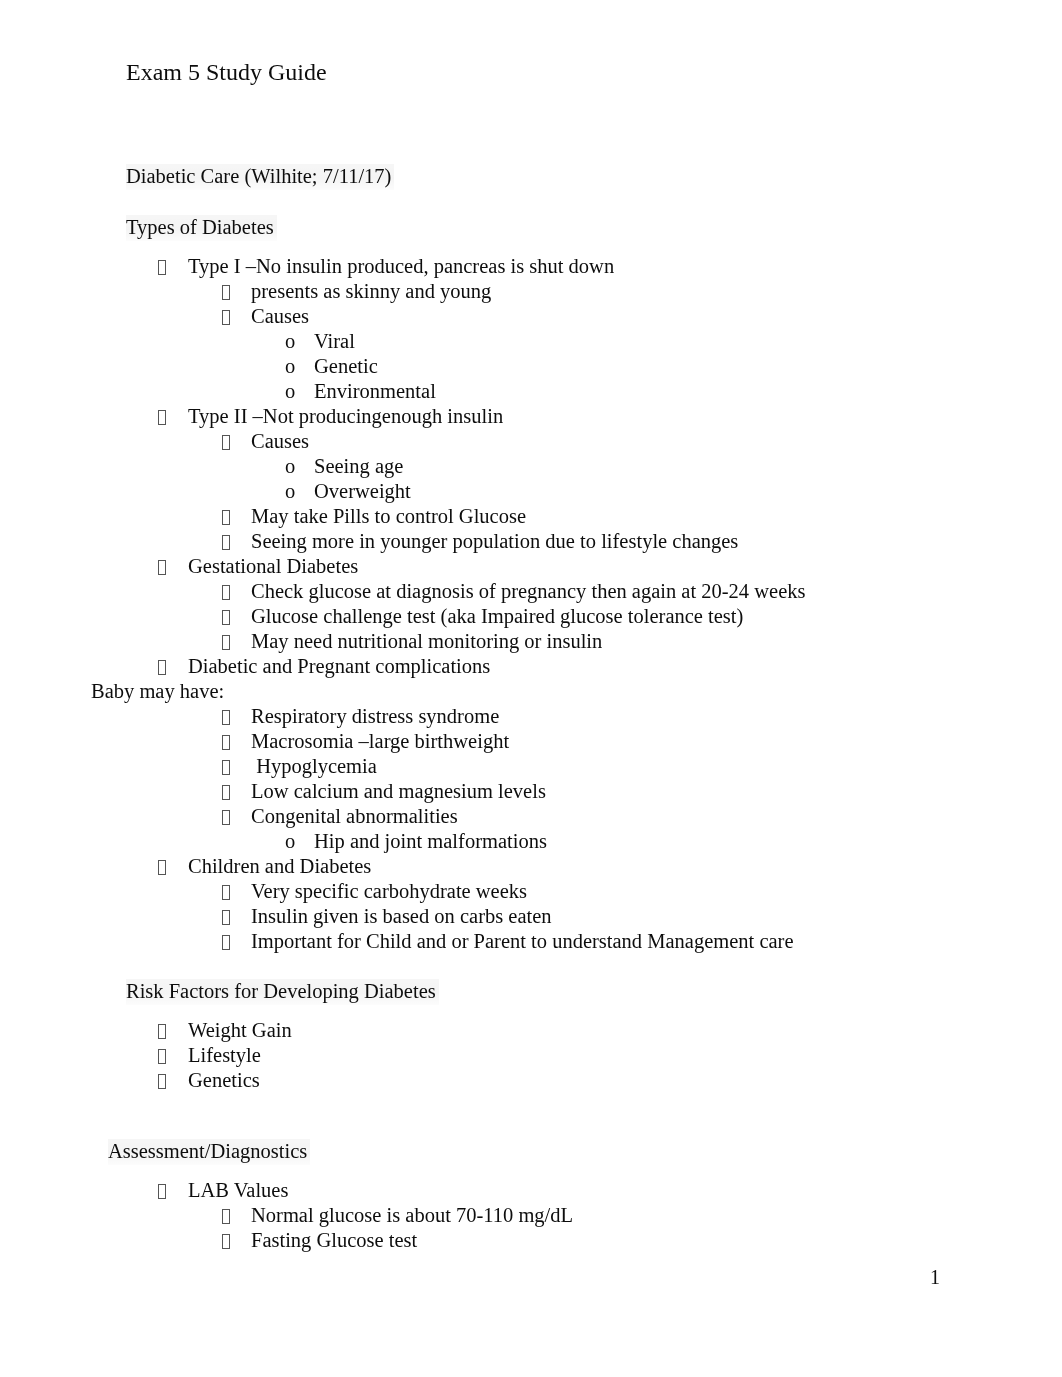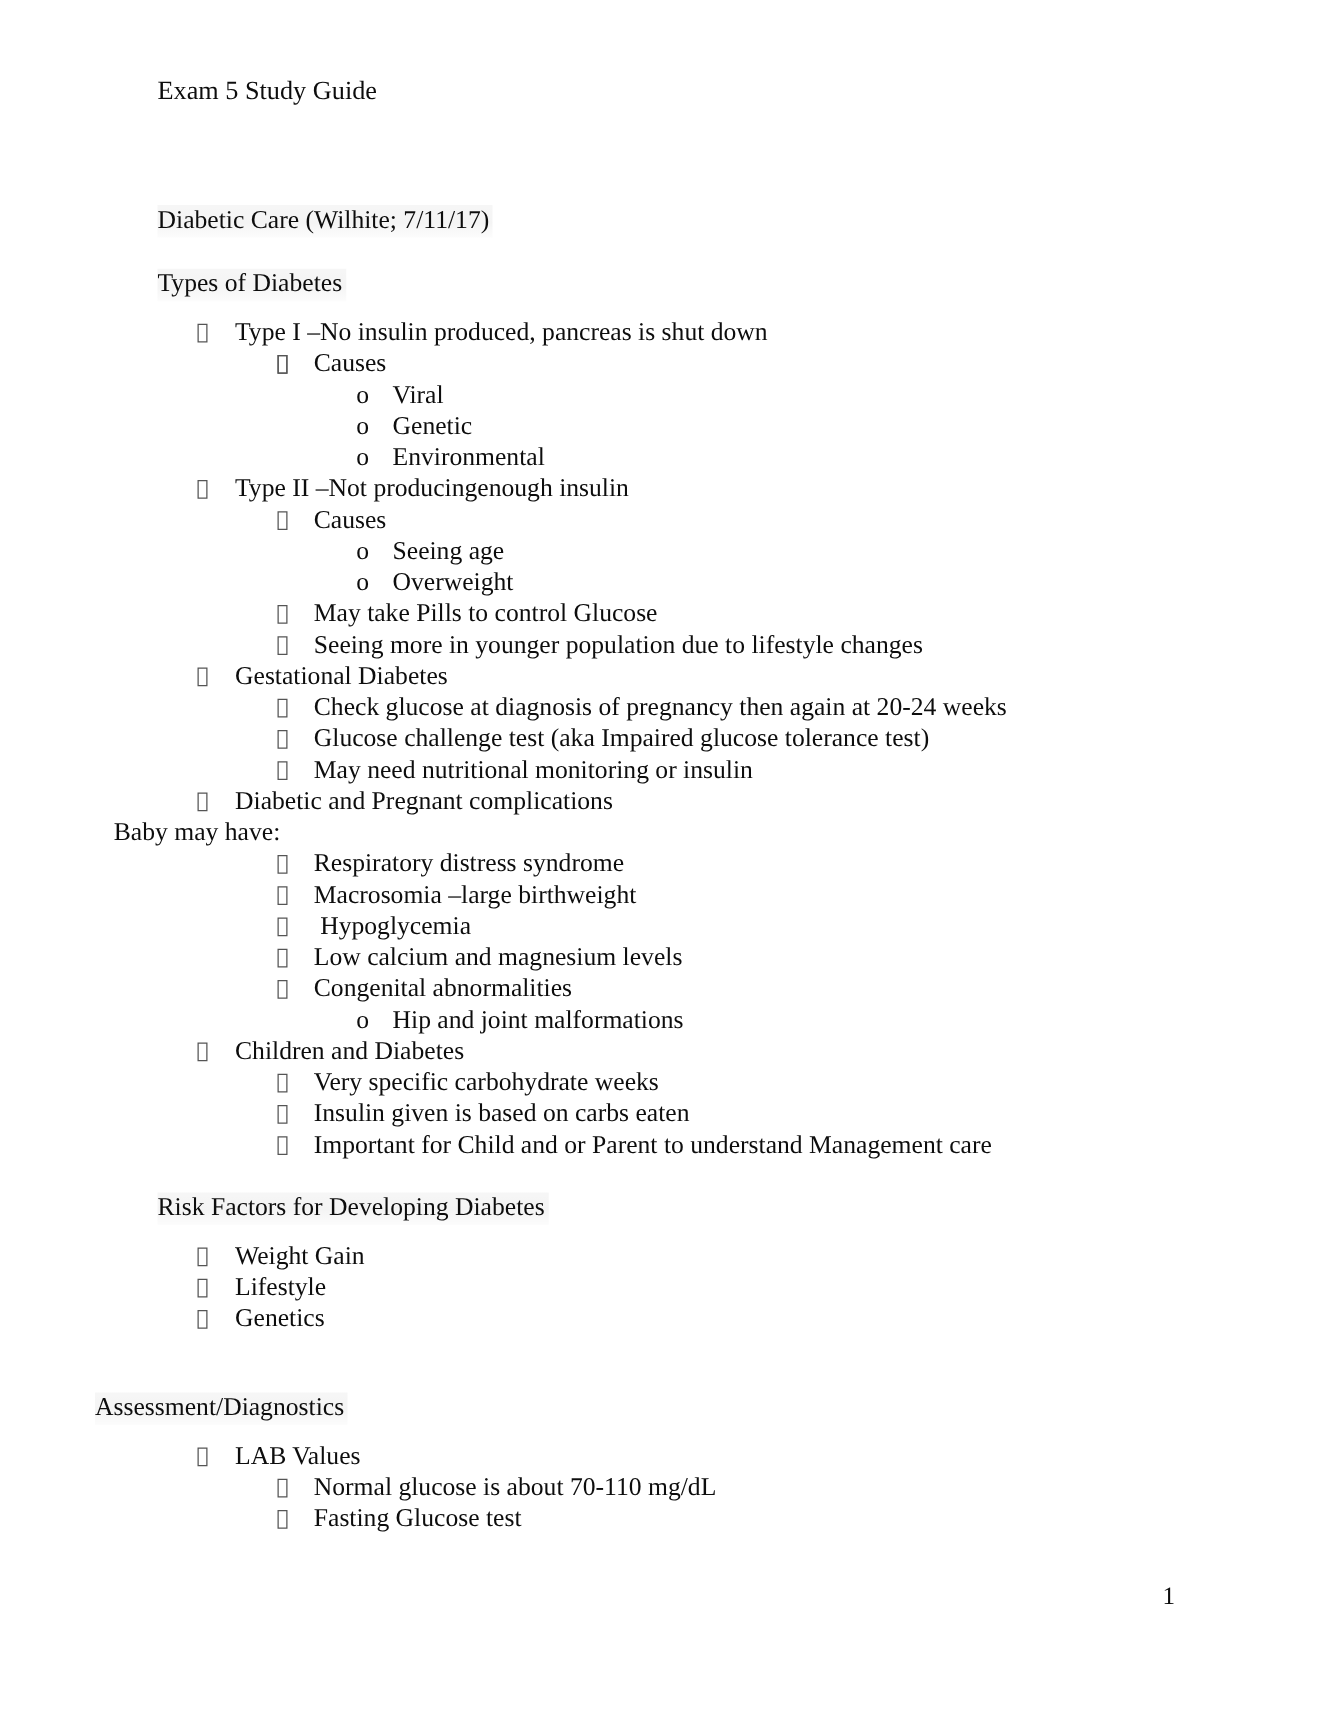--- a/index.html
+++ b/index.html
@@ -18,21 +18,21 @@
     width: 1062px;
     height: 1377px;
     background: #ffffff;
     overflow: hidden;
     box-sizing: border-box;
   }
   .doc-header {
     position: absolute;
     left: 126px;
     top: 60px;
-    font-size: 21px;
+    font-size: 24px;
     line-height: 25px;
     white-space: pre;
     font-family: Liberation Serif, serif;
   }
   .body-flow {
     position: absolute;
     left: 0;
     top: 164px;
     width: 1062px;
   }
@@ -49,21 +49,21 @@
   .heading {
     margin-left: 126px;
     display: inline-block;
     background: linear-gradient(180deg,
                 rgba(0,0,0,0.035) 0%,
                 rgba(0,0,0,0.045) 55%,
                 rgba(0,0,0,0.012) 100%);
     padding: 0 3px 1px 0;
   }
   .heading-indent {
-    margin-left: 76px;
+    margin-left: 108px;
   }
 
   
   .gap-sm { height: 13px; }
   .gap-md { height: 25px; }
   .gap-lg { height: 46px; }
 
   
   .bullet-row {
     position: relative;
@@ -125,21 +125,21 @@
 <div class="page">
 
   <div class="doc-header">Exam 5 Study Guide</div>
 
   <div class="body-flow">
       <div class="line"><span class="heading">Diabetic Care (Wilhite; 7/11/17)</span></div>
       <div class="gap-md"></div>
       <div class="line"><span class="heading">Types of Diabetes</span></div>
       <div class="gap-sm"></div>
       <div class="bullet-row lvl1"><span class="marker"><span class="tofu"></span></span><span class="label">Type I –No insulin produced, pancreas is shut down</span></div>
-      <div class="bullet-row lvl2"><span class="marker"><span class="tofu"></span></span></div>
+      <div class="bullet-row lvl2"><span class="marker"><span class="tofu"></span></span><span class="label">presents as skinny and young</span></div>
       <div class="bullet-row lvl2"><span class="marker"><span class="tofu"></span></span><span class="label">Causes</span></div>
       <div class="bullet-row lvl3"><span class="marker">o</span><span class="label">Viral</span></div>
       <div class="bullet-row lvl3"><span class="marker">o</span><span class="label">Genetic</span></div>
       <div class="bullet-row lvl3"><span class="marker">o</span><span class="label">Environmental</span></div>
       <div class="bullet-row lvl1"><span class="marker"><span class="tofu"></span></span><span class="label">Type II –Not producingenough insulin</span></div>
       <div class="bullet-row lvl2"><span class="marker"><span class="tofu"></span></span><span class="label">Causes</span></div>
       <div class="bullet-row lvl3"><span class="marker">o</span><span class="label">Seeing age</span></div>
       <div class="bullet-row lvl3"><span class="marker">o</span><span class="label">Overweight</span></div>
       <div class="bullet-row lvl2"><span class="marker"><span class="tofu"></span></span><span class="label">May take Pills to control Glucose</span></div>
       <div class="bullet-row lvl2"><span class="marker"><span class="tofu"></span></span><span class="label">Seeing more in younger population due to lifestyle changes</span></div>

